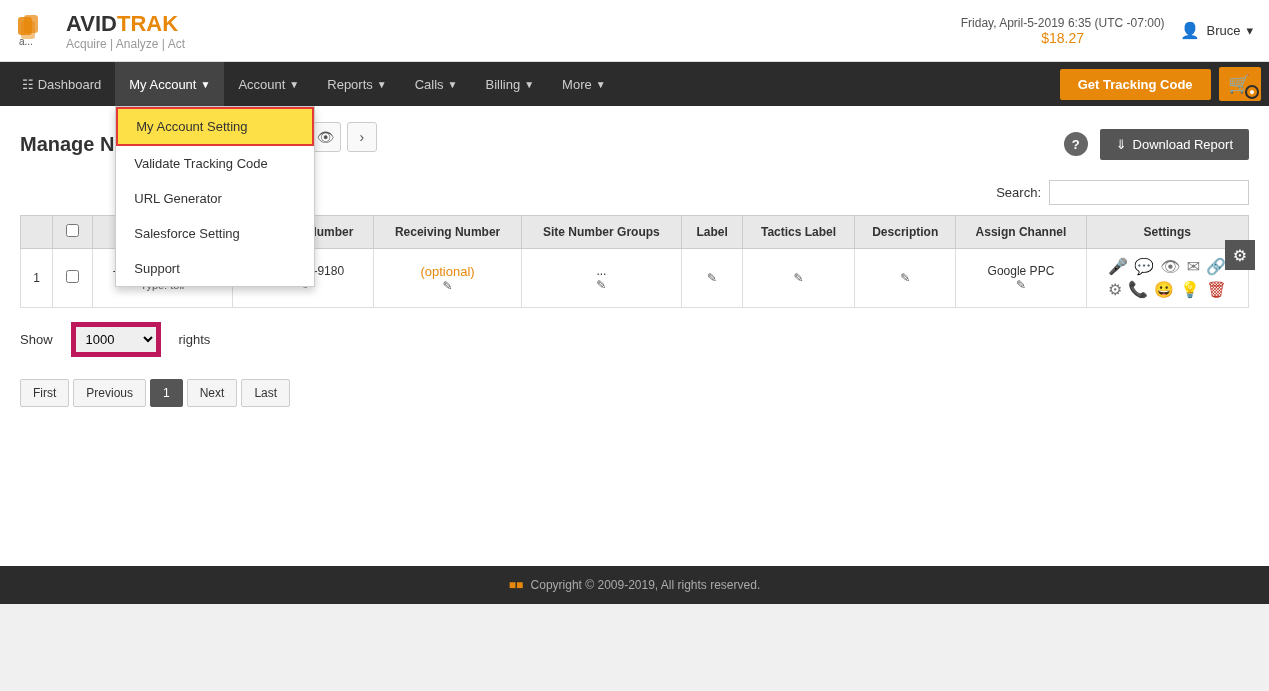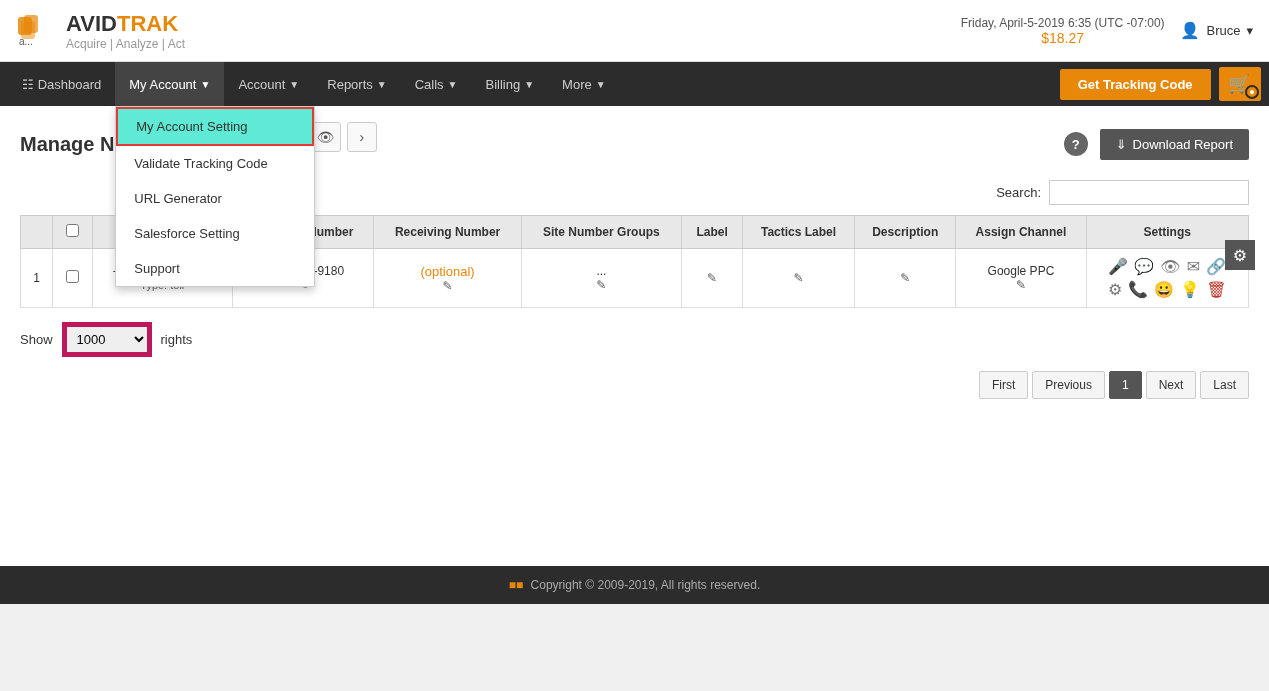--- a/index.html
+++ b/index.html
@@ -99,21 +99,21 @@
     }
     .dropdown-menu .drop-item {
       padding: 10px 18px;
       color: #333;
       cursor: pointer;
       display: block;
       font-size: 13px;
       white-space: nowrap;
     }
     .drop-item.highlighted {
-      background: #5eead4;
+      background: #fde047;
       border: 2px solid #e53935;
     }
 
     
     .content {
       background: #fff;
       margin: 0;
       padding: 16px 20px;
       min-height: 460px;
     }
@@ -213,38 +213,38 @@
     .action-icons-top { display: flex; gap: 6px; justify-content: center; margin-bottom: 4px; }
     .action-icons-bottom { display: flex; gap: 6px; justify-content: center; }
     .act-icon { font-size: 16px; color: #777; cursor: pointer; }
     .act-icon.red { color: #c0392b; }
     .act-icon.green { color: #27ae60; }
 
     
     .show-row {
       display: flex;
       align-items: center;
-      gap: 9px;
+      gap: 18px;
       margin-top: 14px;
     }
     .show-label { font-size: 13px; color: #333; }
     .show-select {
       border: 5px solid #be185d;
       padding: 4px 6px;
       font-size: 13px;
       width: 90px;
     }
     .entries-label { font-size: 13px; color: #333; }
 
     
     .pagination {
       display: flex;
-      justify-content: flex-end;
+      justify-content: flex-start;
       gap: 4px;
-      margin-top: 14px;
+      margin-top: 22px;
     }
     .page-btn {
       padding: 6px 12px;
       border: 1px solid #ccc;
       background: #f5f5f5;
       cursor: pointer;
       font-size: 12px;
       color: #333;
       border-radius: 2px;
     }

